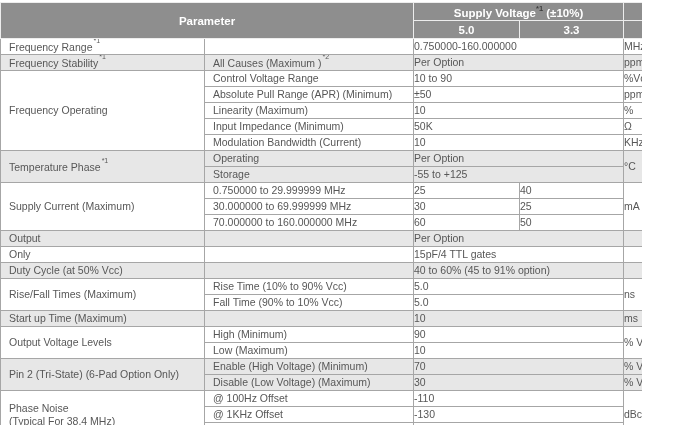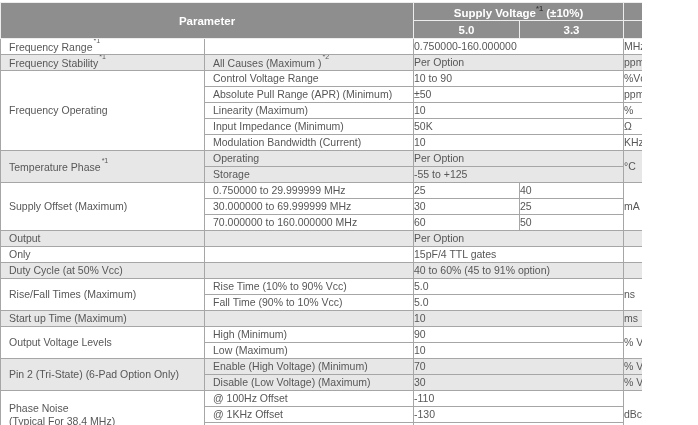--- a/index.html
+++ b/index.html
@@ -130,21 +130,21 @@
       <td class="c">Operating</td>
       <td class="v" colspan="2">Per Option</td>
       <td class="u" rowspan="2">°C</td>
     </tr>
     <tr class="shade">
       <td class="c">Storage</td>
       <td class="v" colspan="2">-55 to +125</td>
     </tr>
 
     <tr>
-      <td class="p" rowspan="3">Supply Offset (Maximum)</td>
+      <td class="p" rowspan="3">Supply Current (Maximum)</td>
       <td class="c">0.750000 to 29.999999 MHz</td>
       <td class="v">25</td>
       <td class="v">40</td>
       <td class="u" rowspan="3">mA</td>
     </tr>
     <tr>
       <td class="c">30.000000 to 69.999999 MHz</td>
       <td class="v">30</td>
       <td class="v">25</td>
     </tr>

